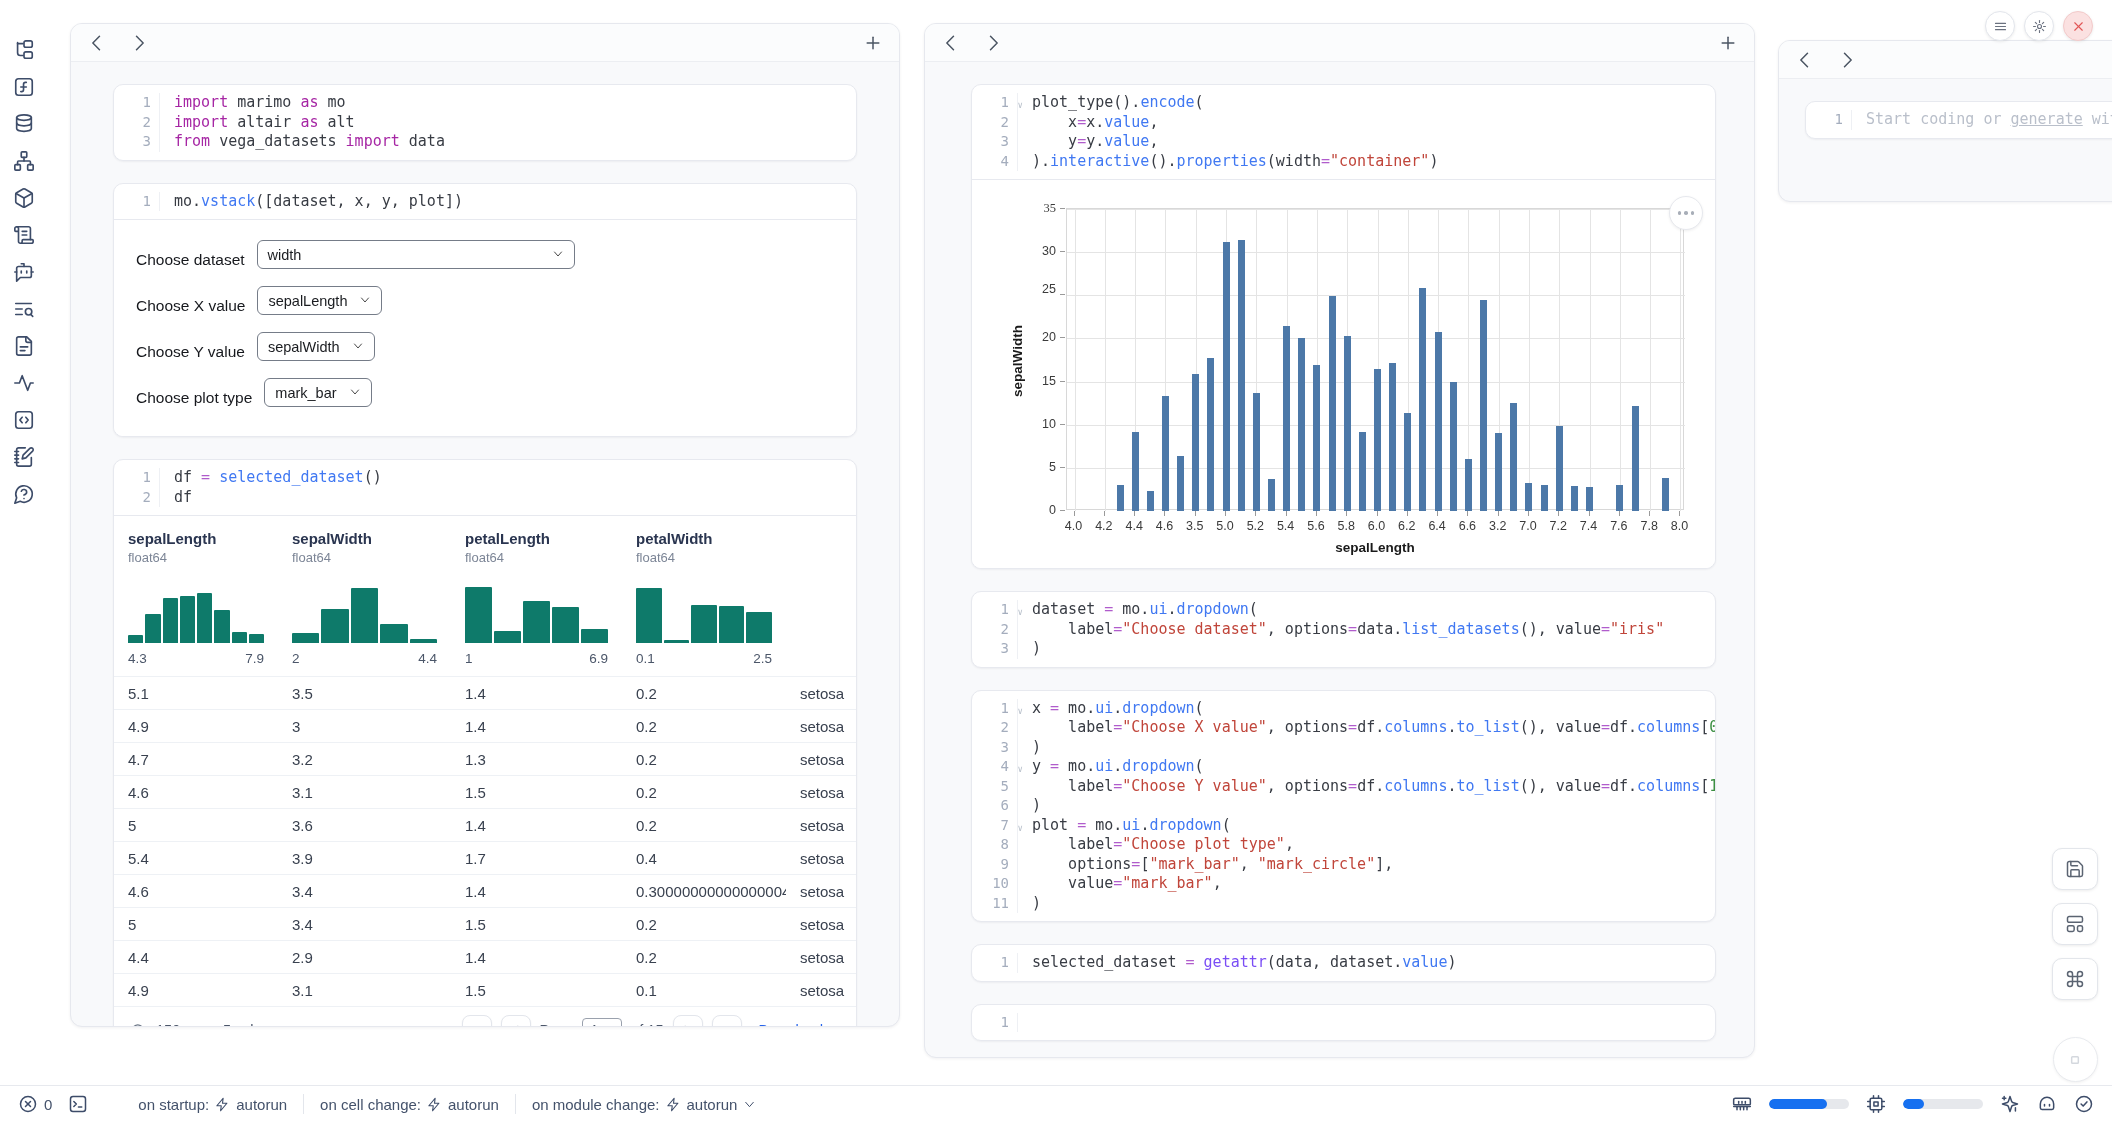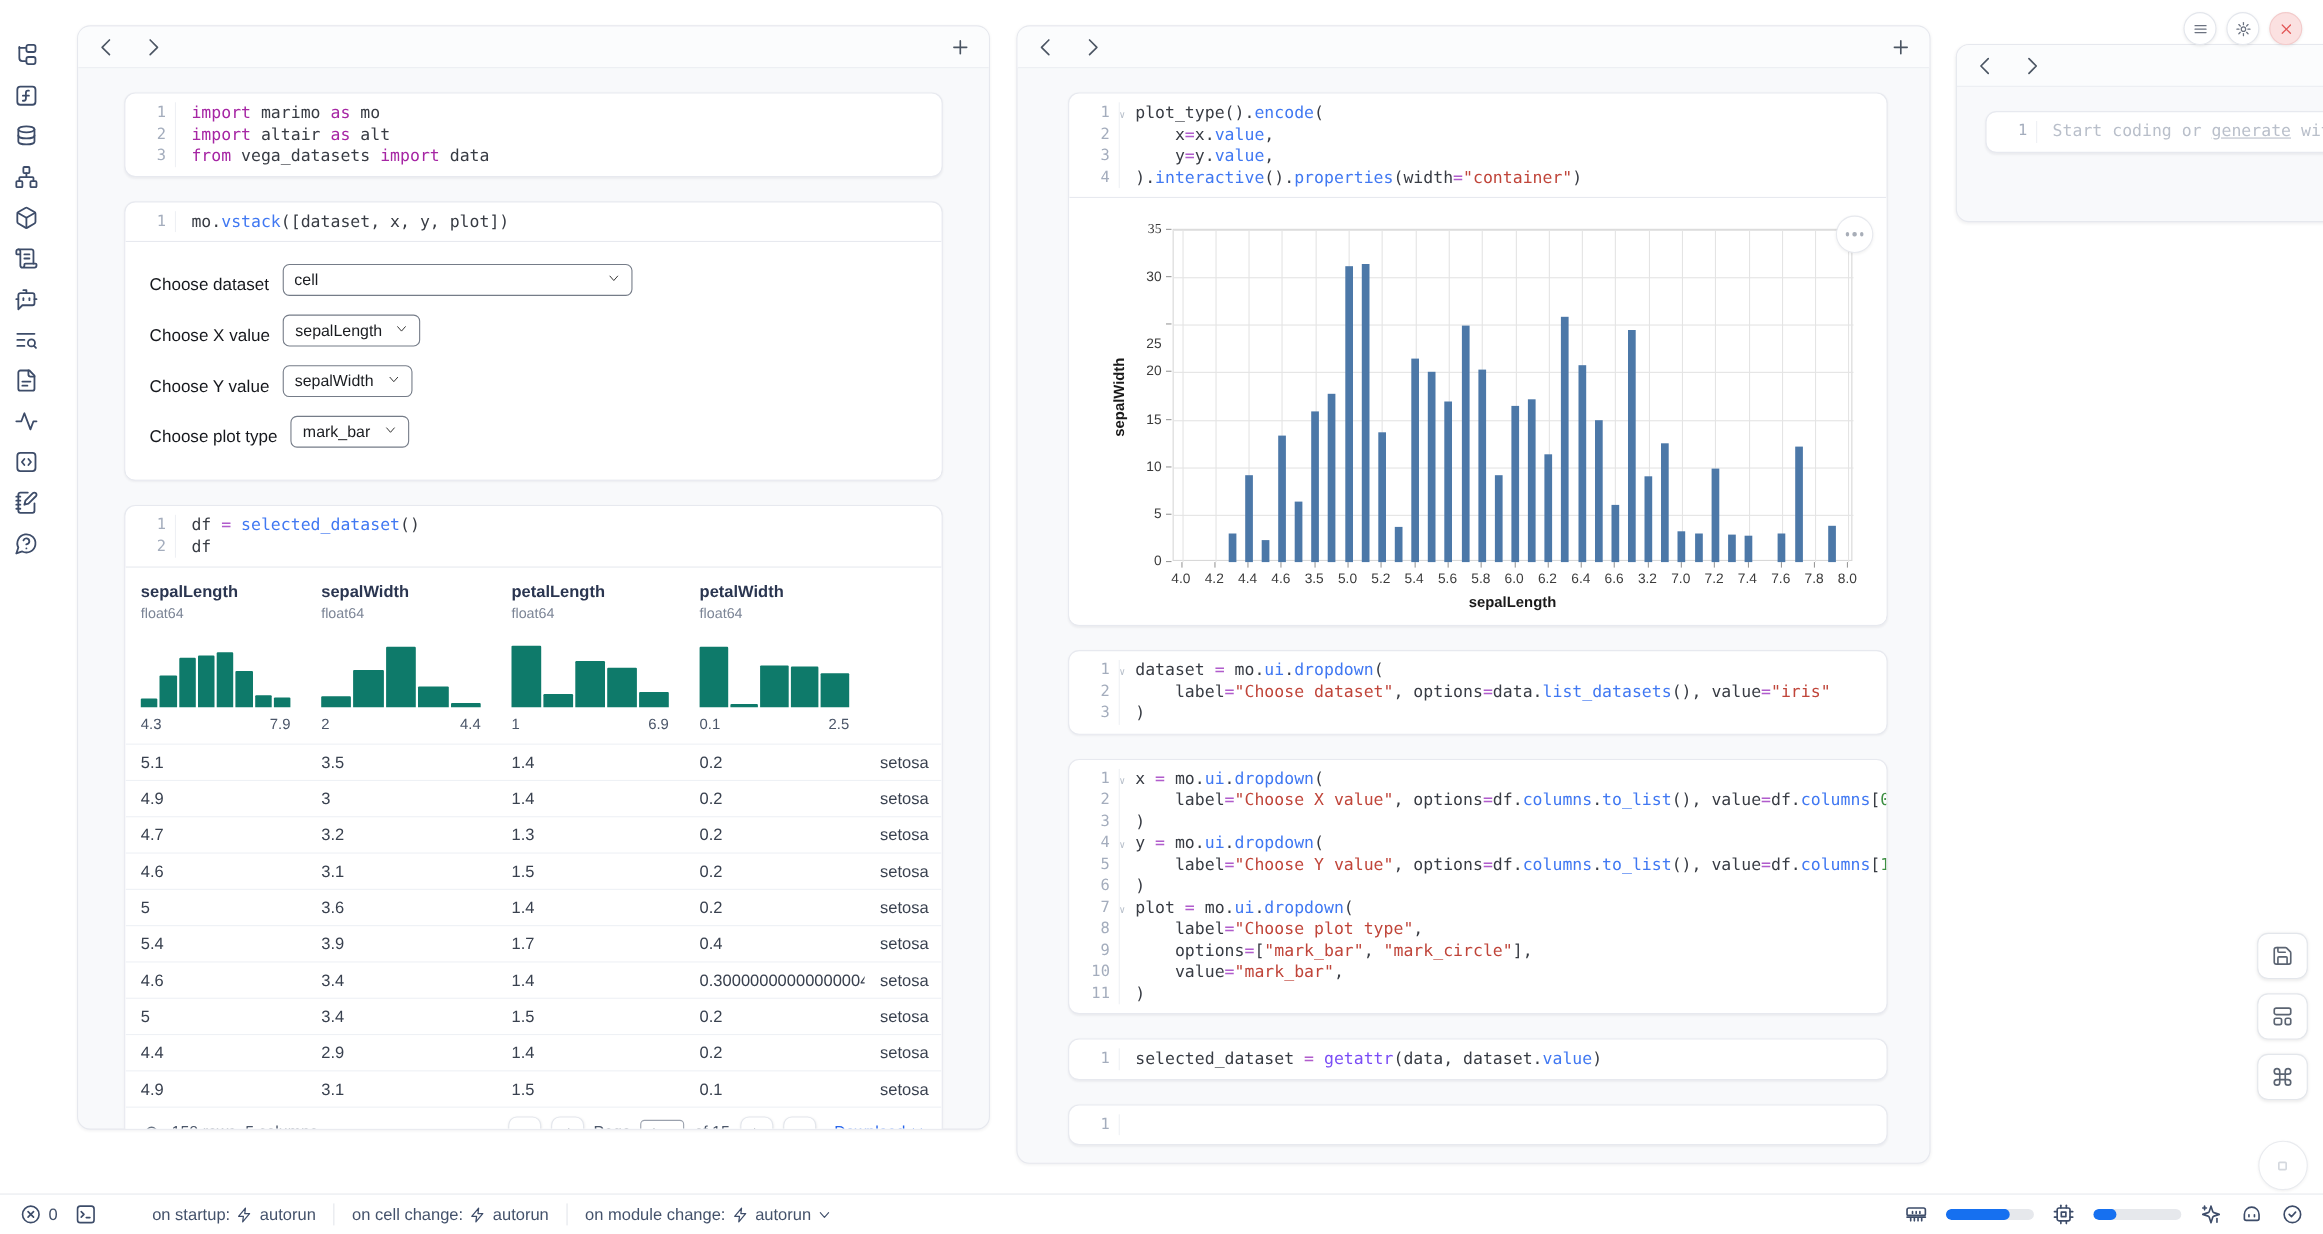--- a/index.html
+++ b/index.html
@@ -276,21 +276,21 @@
             <div class="gutter">
               <div class="ln">1</div>
             </div>
             <div class="code-lines"><div><span class="tk-pl">mo.</span><span class="tk-fn">vstack</span><span class="tk-pl">([dataset, x, y, plot])</span></div></div>
           </div>
           <div class="cell-output">
             <div class="dd-out">
               <div class="dd-row">
                 <span>Choose dataset</span>
                 <div class="select-box wide">
-                  <span>cell</span>
+                  <span>width</span>
                   <span><svg viewBox="0 0 24 24" fill="none" stroke="currentColor" stroke-width="1.8" stroke-linecap="round" stroke-linejoin="round">
                       <polyline points="5 8 12 16 19 8"></polyline>
                     </svg></span>
                 </div>
               </div>
               <div class="dd-row">
                 <span>Choose X value</span>
                 <div class="select-box">
                   <span>sepalLength</span>
                   <span><svg viewBox="0 0 24 24" fill="none" stroke="currentColor" stroke-width="1.8" stroke-linecap="round" stroke-linejoin="round">
@@ -594,21 +594,21 @@
                 <div class="ytick-lbl" style="left: 18px; top: 309px;">0</div>
                 <div class="tickmark" style="left: 52px; top: 272.857px; width: 5px; height: 1px;"></div>
                 <div class="ytick-lbl" style="left: 18px; top: 265.857px;">5</div>
                 <div class="tickmark" style="left: 52px; top: 229.714px; width: 5px; height: 1px;"></div>
                 <div class="ytick-lbl" style="left: 18px; top: 222.714px;">10</div>
                 <div class="tickmark" style="left: 52px; top: 186.571px; width: 5px; height: 1px;"></div>
                 <div class="ytick-lbl" style="left: 18px; top: 179.571px;">15</div>
                 <div class="tickmark" style="left: 52px; top: 143.429px; width: 5px; height: 1px;"></div>
                 <div class="ytick-lbl" style="left: 18px; top: 136.429px;">20</div>
                 <div class="tickmark" style="left: 52px; top: 100.286px; width: 5px; height: 1px;"></div>
-                <div class="ytick-lbl" style="left: 18px; top: 111px;">25</div>
+                <div class="ytick-lbl" style="left: 18px; top: 88px;">25</div>
                 <div class="tickmark" style="left: 52px; top: 57.1429px; width: 5px; height: 1px;"></div>
                 <div class="ytick-lbl" style="left: 18px; top: 50.1429px;">30</div>
                 <div class="tickmark" style="left: 52px; top: 14px; width: 5px; height: 1px;"></div>
                 <div class="ytick-lbl" style="left: 18px; top: 7px; font-family: Liberation Serif, serif;">35</div>
                 <div class="plot" style="left: 58px; top: 14px; width: 618px; height: 302px;">
                   <div class="gl-v" style="left: 7.57353px; height: 302px;"></div>
                   <div class="gl-v" style="left: 37.8676px; height: 302px;"></div>
                   <div class="gl-v" style="left: 68.1618px; height: 302px;"></div>
                   <div class="gl-v" style="left: 98.4559px; height: 302px;"></div>
                   <div class="gl-v" style="left: 128.75px; height: 302px;"></div>

